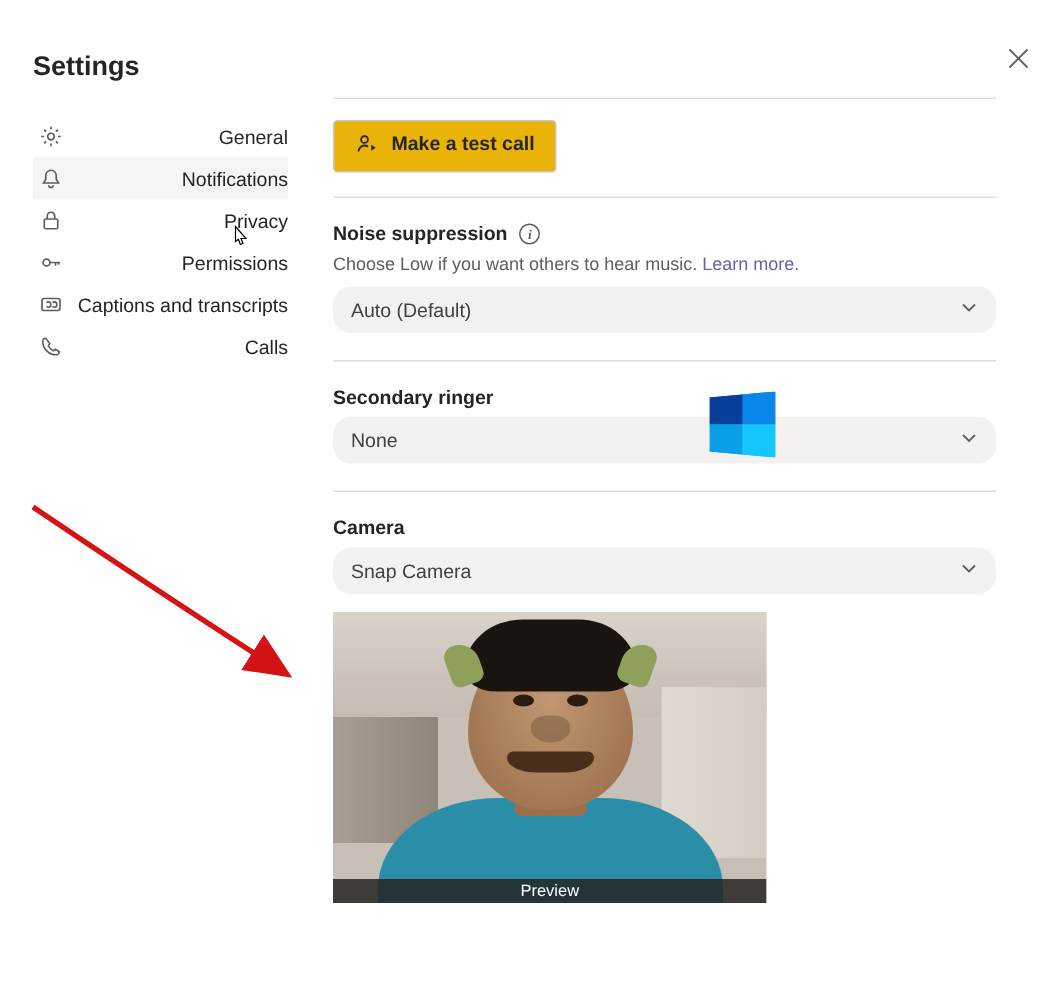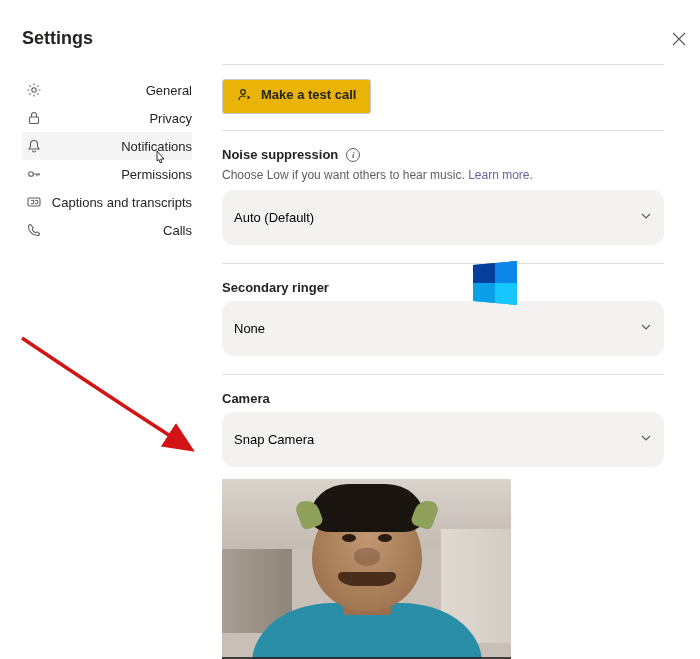--- a/index.html
+++ b/index.html
@@ -9,21 +9,21 @@
       height: 659px;
       background: #ffffff;
       color: #252423;
       overflow: hidden;
       position: relative;
     }
     .header {
       padding: 28px 10px 10px 22px;
       display: flex;
       justify-content: space-between;
-      align-items: flex-start;
+      align-items: flex-end;
     }
     .title {
       font-size: 18px;
       font-weight: 700;
     }
     .close-btn {
       cursor: pointer;
       padding: 4px;
       color: #605e5c;
     }
@@ -122,23 +122,23 @@
     }
     .learn-more {
       color: #6264a7;
       cursor: pointer;
     }
     .select {
       width: 100%;
       background: #f3f2f1;
       border: none;
       border-radius: 12px;
-      padding: 20px 12px;
+      padding: 8px 12px;
       font-size: 13px;
-      color: #000000;
+      color: #404040;
       display: flex;
       justify-content: space-between;
       align-items: center;
       cursor: pointer;
     }
     .chevron {
       color: #605e5c;
     }
     .camera-preview {
       margin-top: 12px;
@@ -301,37 +301,37 @@
     <div class="sidebar-item">
       <span class="icon">
         <svg width="16" height="16" viewBox="0 0 16 16" fill="none" stroke="currentColor" stroke-width="1.1">
             <circle cx="8" cy="8" r="2.2"></circle>
             <path d="M8 1.5v1.8M8 12.7v1.8M1.5 8h1.8M12.7 8h1.8M3.4 3.4l1.3 1.3M11.3 11.3l1.3 1.3M12.6 3.4l-1.3 1.3M4.7 11.3l-1.3 1.3"></path>
           </svg>
       </span>
       <span>General</span>
     </div>
 
+    <div class="sidebar-item highlight">
+      <span class="icon">
+        <svg width="16" height="16" viewBox="0 0 16 16" fill="none" stroke="currentColor" stroke-width="1.1">
+            <path d="M8 2.5a3.5 3.5 0 0 0-3.5 3.5v2.5L3 11h10l-1.5-2.5V6A3.5 3.5 0 0 0 8 2.5zM6.5 12.5a1.5 1.5 0 0 0 3 0"></path>
+          </svg>
+      </span>
+      <span>Notifications</span>
+    </div>
+
     <div class="sidebar-item">
       <span class="icon">
         <svg width="16" height="16" viewBox="0 0 16 16" fill="none" stroke="currentColor" stroke-width="1.1">
             <rect x="3.5" y="7" width="9" height="6.5" rx="1"></rect>
             <path d="M5.5 7V5a2.5 2.5 0 0 1 5 0v2"></path>
           </svg>
       </span>
       <span>Privacy</span>
-    </div>
-
-    <div class="sidebar-item highlight">
-      <span class="icon">
-        <svg width="16" height="16" viewBox="0 0 16 16" fill="none" stroke="currentColor" stroke-width="1.1">
-            <path d="M8 2.5a3.5 3.5 0 0 0-3.5 3.5v2.5L3 11h10l-1.5-2.5V6A3.5 3.5 0 0 0 8 2.5zM6.5 12.5a1.5 1.5 0 0 0 3 0"></path>
-          </svg>
-      </span>
-      <span>Notifications</span>
     </div>
 
 
     <div class="sidebar-item">
       <span class="icon">
         <svg width="16" height="16" viewBox="0 0 16 16" fill="none" stroke="currentColor" stroke-width="1.1">
             <circle cx="5" cy="8" r="2.3"></circle>
             <path d="M7.3 8H14M11 8v2.2M13 8v1.5"></path>
           </svg>
       </span>

